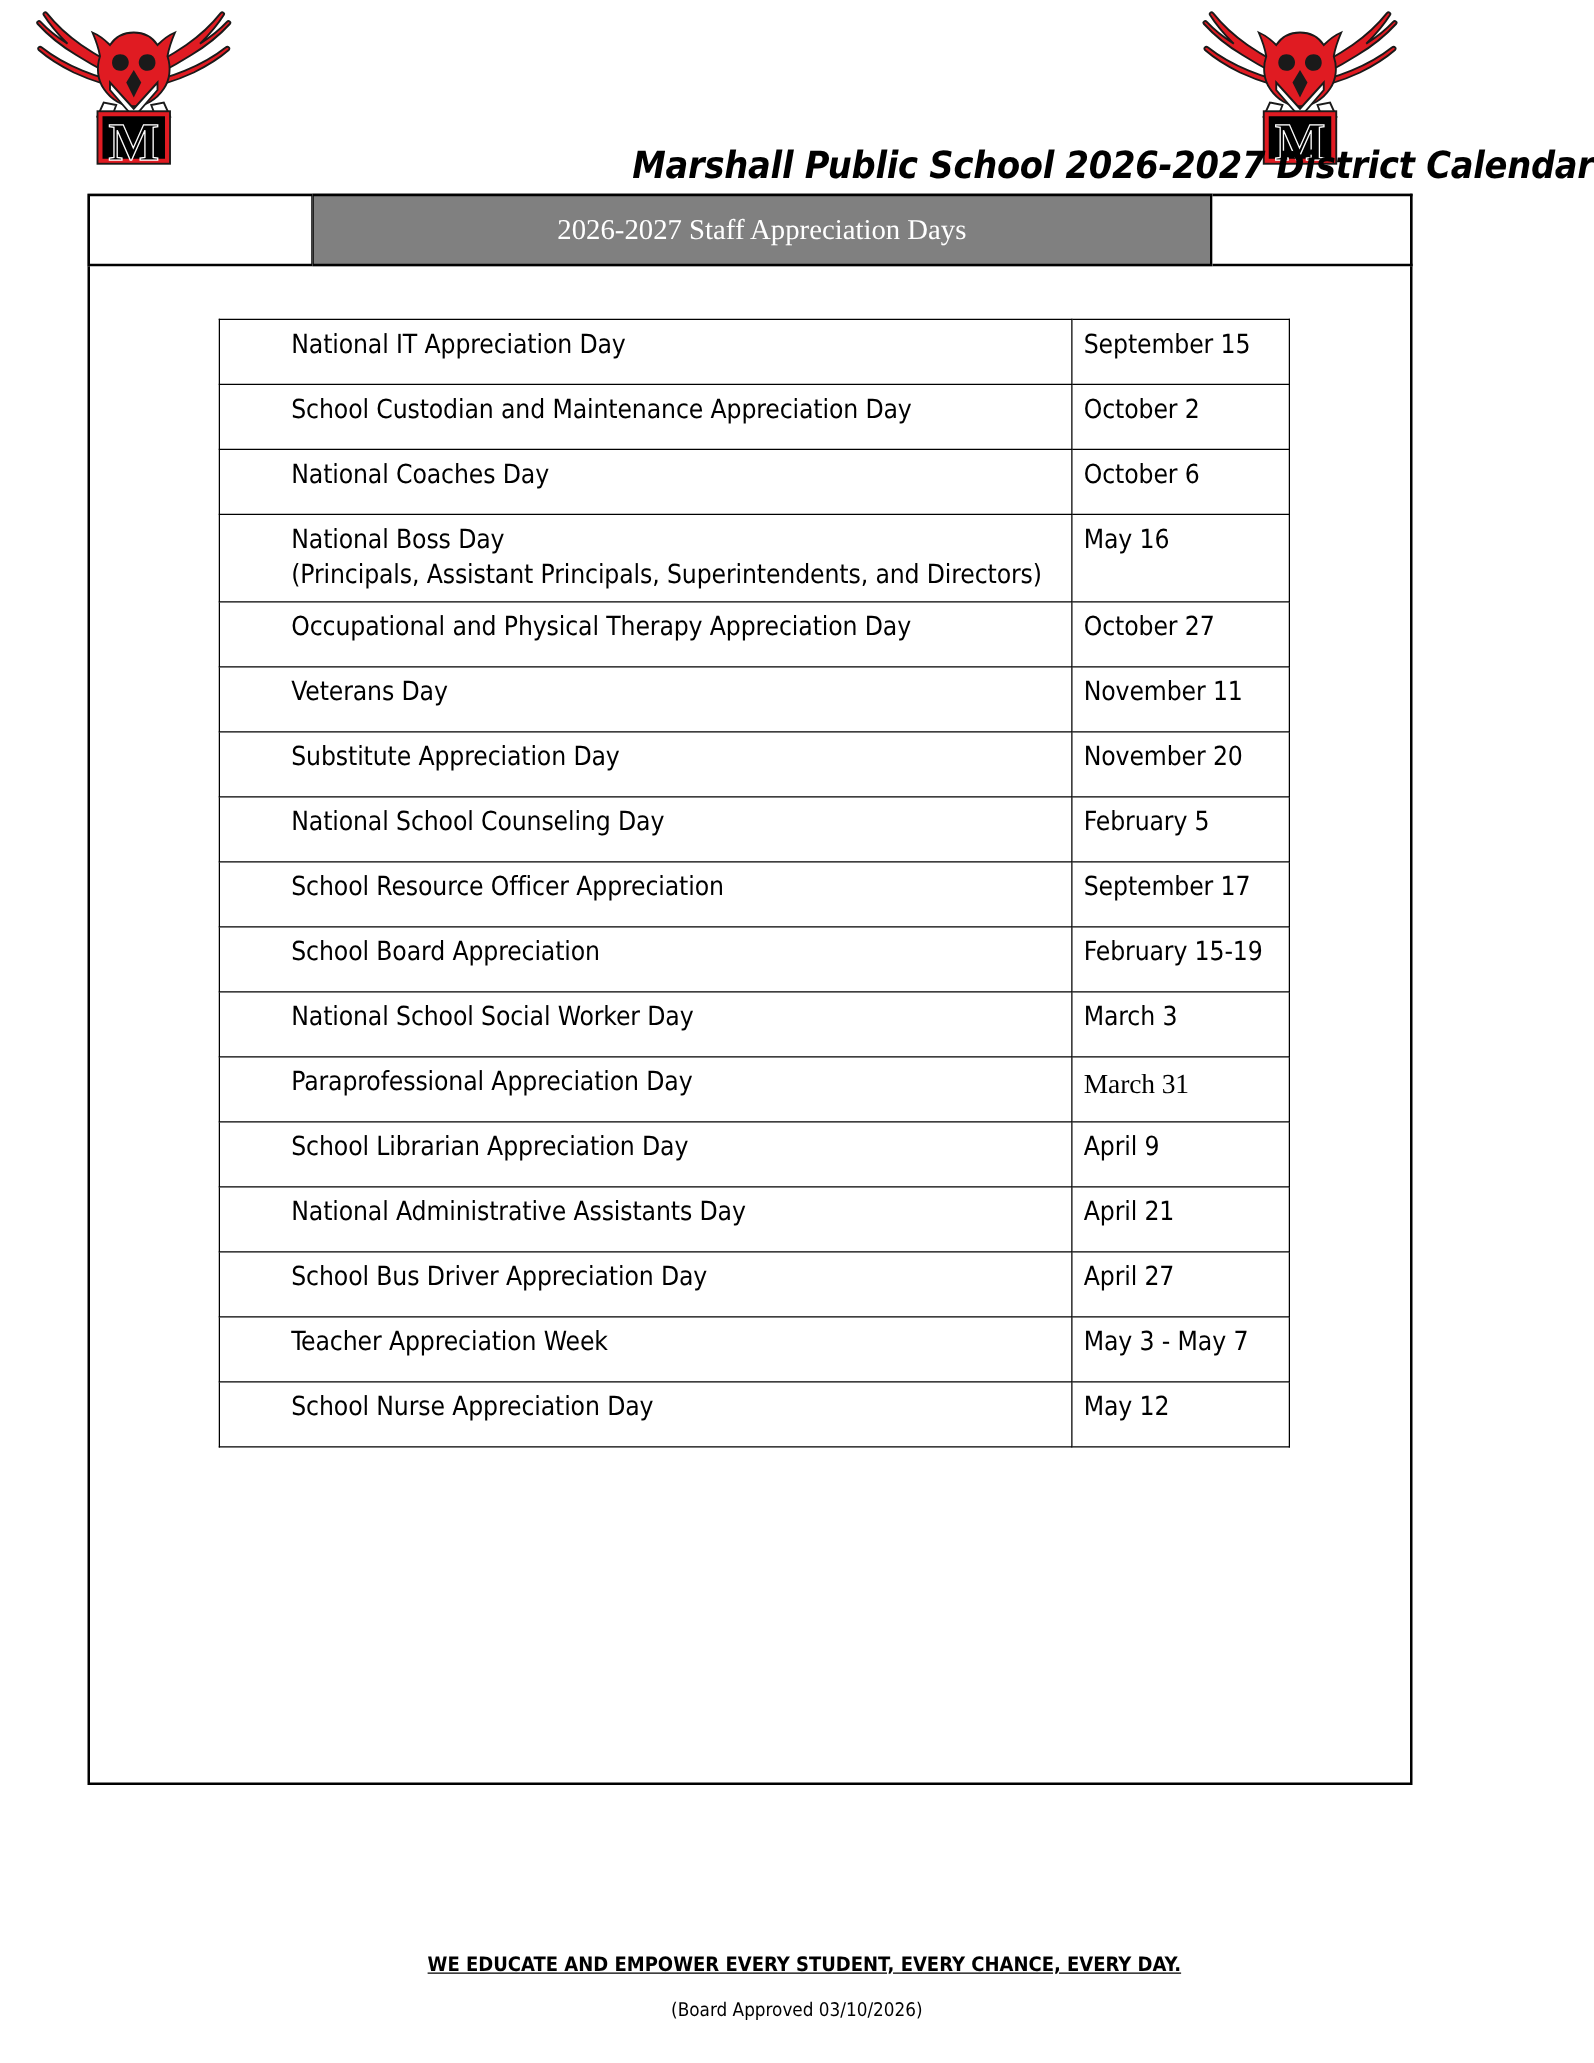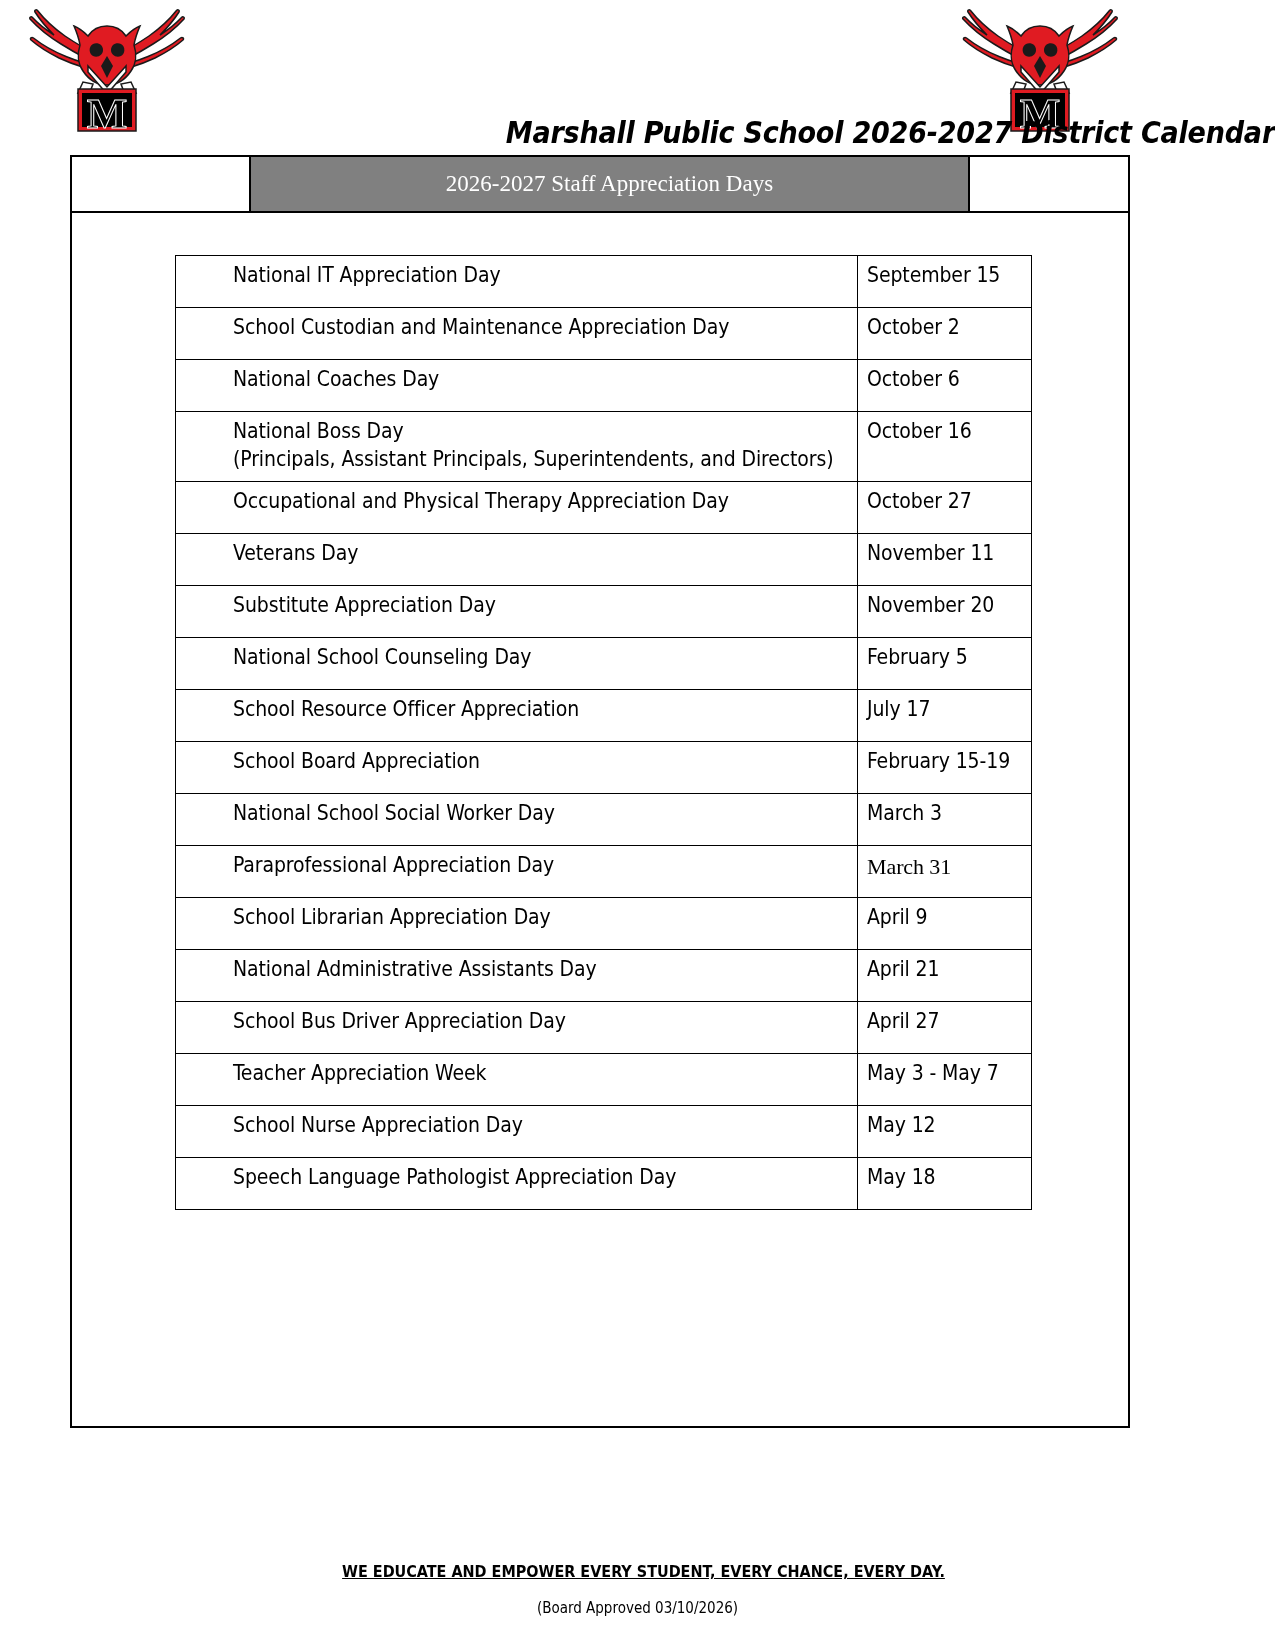--- a/index.html
+++ b/index.html
@@ -227,21 +227,21 @@
           <td class="name">
             <span class="sub-line">National Coaches Day</span>
           </td>
           <td class="date">October 6</td>
         </tr>
         <tr>
           <td class="name">
             <span class="sub-line">National Boss Day</span>
             <span class="sub-line">(Principals, Assistant Principals, Superintendents, and Directors)</span>
           </td>
-          <td class="date">October 16</td>
+          <td class="date">May 16</td>
         </tr>
         <tr>
           <td class="name">
             <span class="sub-line">Occupational and Physical Therapy Appreciation Day</span>
           </td>
           <td class="date">October 27</td>
         </tr>
         <tr>
           <td class="name">
             <span class="sub-line">Veterans Day</span>
@@ -257,21 +257,21 @@
         <tr>
           <td class="name">
             <span class="sub-line">National School Counseling Day</span>
           </td>
           <td class="date">February 5</td>
         </tr>
         <tr>
           <td class="name">
             <span class="sub-line">School Resource Officer Appreciation</span>
           </td>
-          <td class="date">July 17</td>
+          <td class="date">September 17</td>
         </tr>
         <tr>
           <td class="name">
             <span class="sub-line">School Board Appreciation</span>
           </td>
           <td class="date">February 15-19</td>
         </tr>
         <tr>
           <td class="name">
             <span class="sub-line">National School Social Worker Day</span>
@@ -306,26 +306,20 @@
           <td class="name">
             <span class="sub-line">Teacher Appreciation Week</span>
           </td>
           <td class="date">May 3 - May 7</td>
         </tr>
         <tr>
           <td class="name">
             <span class="sub-line">School Nurse Appreciation Day</span>
           </td>
           <td class="date">May 12</td>
-        </tr>
-        <tr>
-          <td class="name">
-            <span class="sub-line">Speech Language Pathologist Appreciation Day</span>
-          </td>
-          <td class="date">May 18</td>
         </tr>
       </tbody>
   </table>
 </div>
 
 <div class="footer">
   <div class="motto">WE EDUCATE AND EMPOWER EVERY STUDENT, EVERY CHANCE, EVERY DAY.</div>
   <div class="approved">(Board Approved 03/10/2026)</div>
 </div>
 

